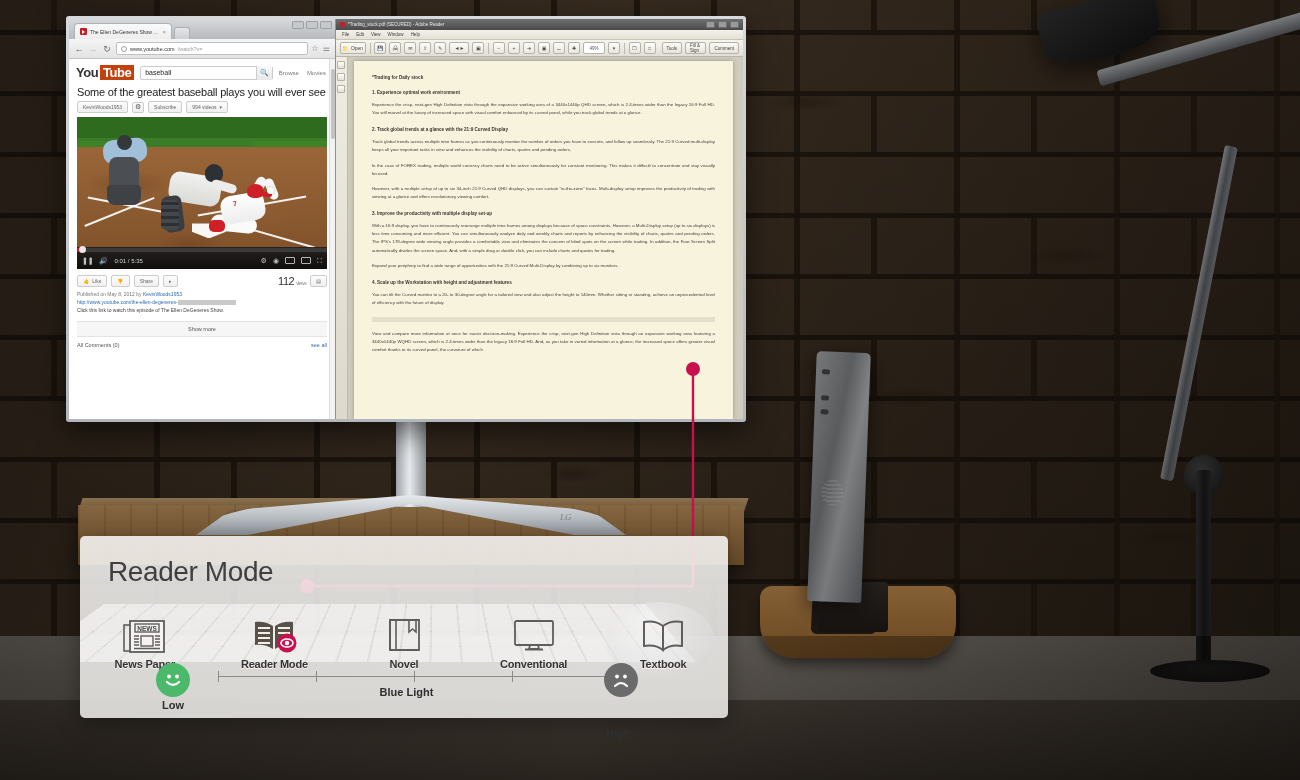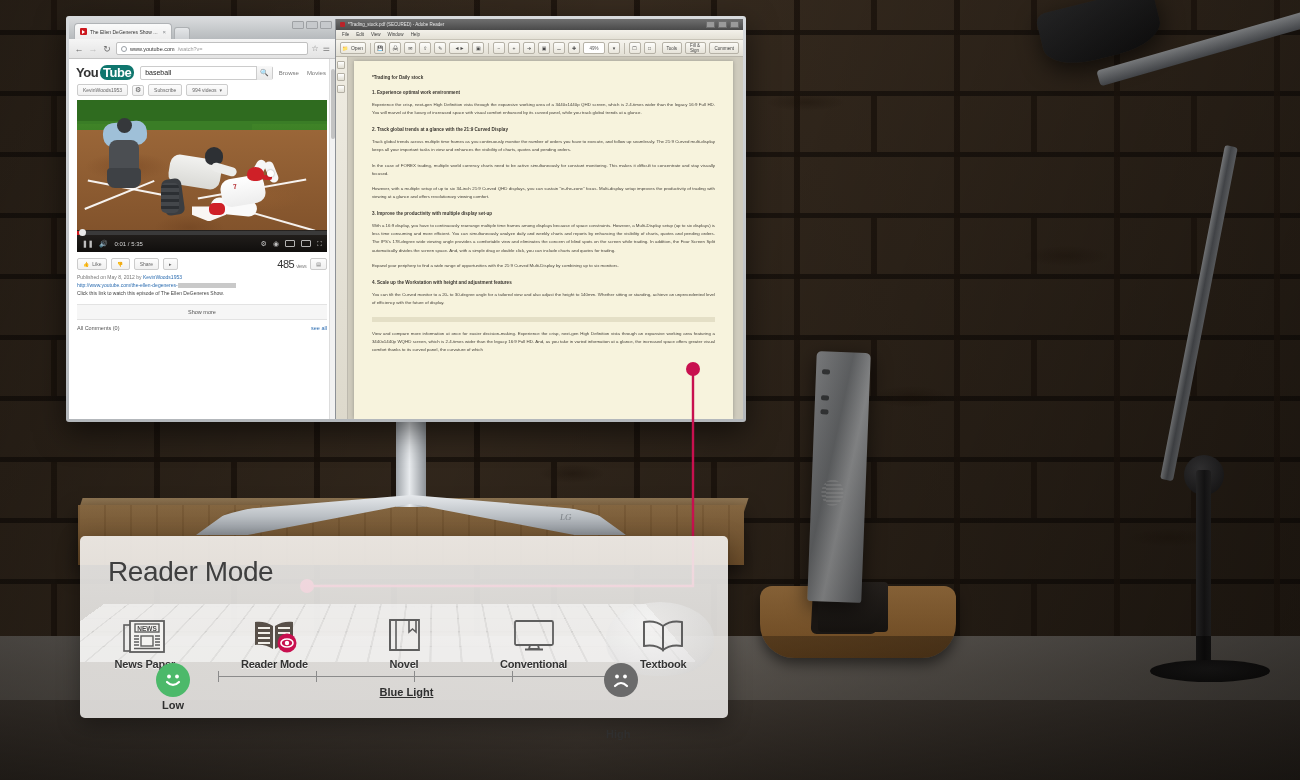--- a/index.html
+++ b/index.html
@@ -198,21 +198,21 @@
   .omnibox{ flex:1; height:13px; background:#fff; border:1px solid #c0c0c0; border-radius:2px;
     display:flex; align-items:center; padding:0 4px; gap:3px; font-size:5.5px; color:#333; }
   .omnibox .globe{ width:6px; height:6px; border:1px solid #9aa0a6; border-radius:50%; flex:none;}
   .omnibox .urlgrey{ color:#9b9b9b; }
   .omni-r{ display:flex; gap:4px; align-items:center; font-size:8px; color:#7a7a7a; }
 
   .ytpage{ flex:1; background:#fff; overflow:hidden; position:relative; }
   .yt-head{ display:flex; align-items:center; gap:6px; padding:6px 7px 4px; }
   .yt-logo{ display:flex; align-items:center; font-weight:bold; font-size:13px;
     color:#333; letter-spacing:-.5px; }
-  .yt-logo .tube{ background:#0f766e; color:#fff; border-radius:7px; padding:0 3px;
+  .yt-logo .tube{ background:#c2410c; color:#fff; border-radius:0; padding:0 3px;
     margin-left:2px; }
   .yt-search{ flex:1; height:14px; border:1px solid #ccc; border-radius:2px;
     display:flex; align-items:center; }
   .yt-search input{ border:0; outline:0; flex:1; font-size:7px; padding:0 4px;
     font-family:"Liberation Sans",sans-serif; color:#222; background:transparent; }
   .yt-sbtn{ width:16px; height:14px; background:linear-gradient(180deg,#f8f8f8,#e8e8e8);
     border-left:1px solid #ccc; display:flex; align-items:center; justify-content:center;
     font-size:7px; color:#666; }
   .yt-nav{ display:flex; gap:8px; font-size:6px; color:#777; padding-right:2px; }
 
@@ -492,20 +492,21 @@
          <div class="yt-search">
            <input value="baseball" style="">
            <div class="yt-sbtn">🔍</div>
          </div>
          <div class="yt-nav">
            <span>Browse</span>
            <span>Movies</span>
          </div>
        </div>
 
+       <div class="yt-title">Some of the greatest baseball plays you will ever see</div>
 
        <div class="yt-meta">
          <div class="chip">KevinWoods1953</div>
          <div class="gearchip">⚙</div>
          <div class="chip">Subscribe</div>
          <div class="chip dark">
            <span>994 videos</span>
            <span>▾</span>
          </div>
        </div>
@@ -569,21 +570,21 @@
            <span>👍</span>
            <span>Like</span>
          </div>
          <div class="chip dark">
            <span>👎</span>
          </div>
          <div class="chip">Share</div>
          <div class="chip">▸</div>
          <span class="sp"></span>
          <div class="views">
-           <span>485</span><small>views</small>
+           <span>112</span><small>views</small>
          </div>
          <div class="chip">▤</div>
        </div>
 
        <div class="yt-desc">
          <span>Published on May 8, 2012 by</span>
          <a>KevinWoods1953</a><br>
          <a>http://www.youtube.com/the-ellen-degeneres-</a><span class="redact"></span><br>
          <span class="dark">Click this link to watch this episode of The Ellen DeGeneres Show.</span>
        </div>
@@ -794,13 +795,13 @@
 
 <div class="face high">
   <svg width="26" height="26" viewBox="0 0 26 26">
     <circle cx="9" cy="9.5" r="1.9" fill="#fff"></circle>
     <circle cx="17" cy="9.5" r="1.9" fill="#fff"></circle>
     <path d="M7 19 Q13 13 19 19" fill="none" stroke="#fff" stroke-width="2.2" stroke-linecap="round"></path>
   </svg>
 </div>
 <div class="face-lbl" style="left:606px; top:728px;">High</div>
 
-<div class="bluelight" style="left:80px; width:653px;text-decoration:underline;">Blue Light</div>
+<div class="bluelight" style="left:80px; width:653px;">Blue Light</div>
 
 </body></html>

